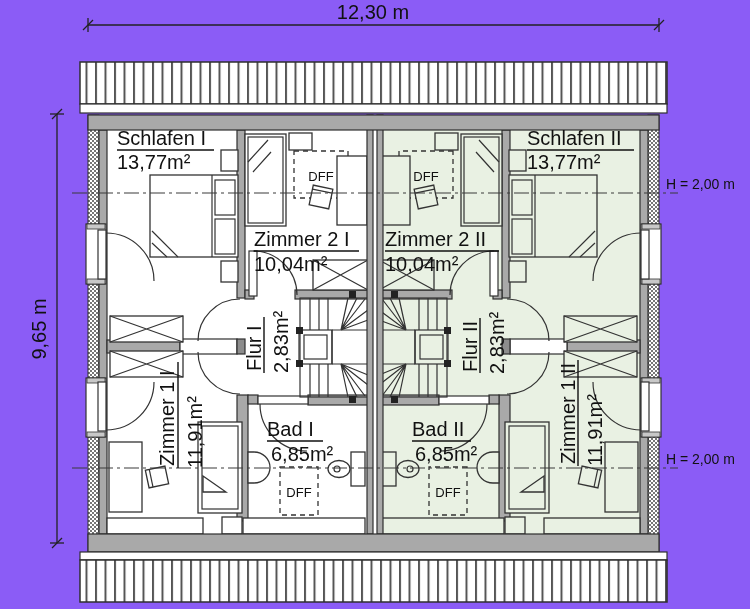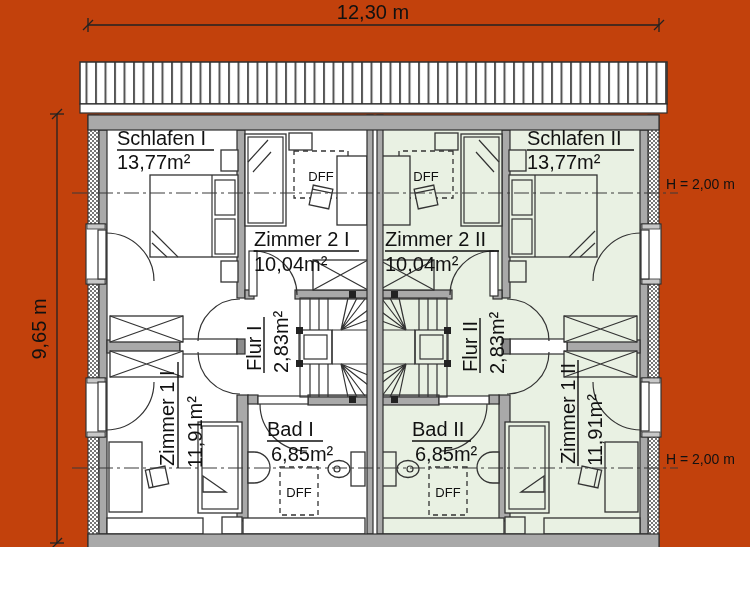--- a/index.html
+++ b/index.html
@@ -1,16 +1,16 @@
 <!DOCTYPE html>
 <html><head>
 <meta charset="utf-8">
 <style>
   html,body{margin:0;padding:0;background:#fff;}
-  .stage{position:relative;width:750px;height:547px;background:#c2410c;overflow:hidden;}
+  .stage{position:relative;width:750px;height:609px;background:#8b5cf6;overflow:hidden;}
   svg{display:block;}
   text{font-family:"Liberation Sans","DejaVu Sans",sans-serif;fill:#111;}
   .rname{font-size:20px;}
   .rarea{font-size:20px;}
   .dim{font-size:20px;}
   .hlabel{font-size:14px;}
   .dff{font-size:13px;text-anchor:middle;}
   .ul{stroke:#111;stroke-width:1.4;}
   .wall{fill:#a9a9a9;stroke:#2f2f2f;stroke-width:1.2;}
   .lineonly{fill:none;stroke:#333;stroke-width:1.2;}

